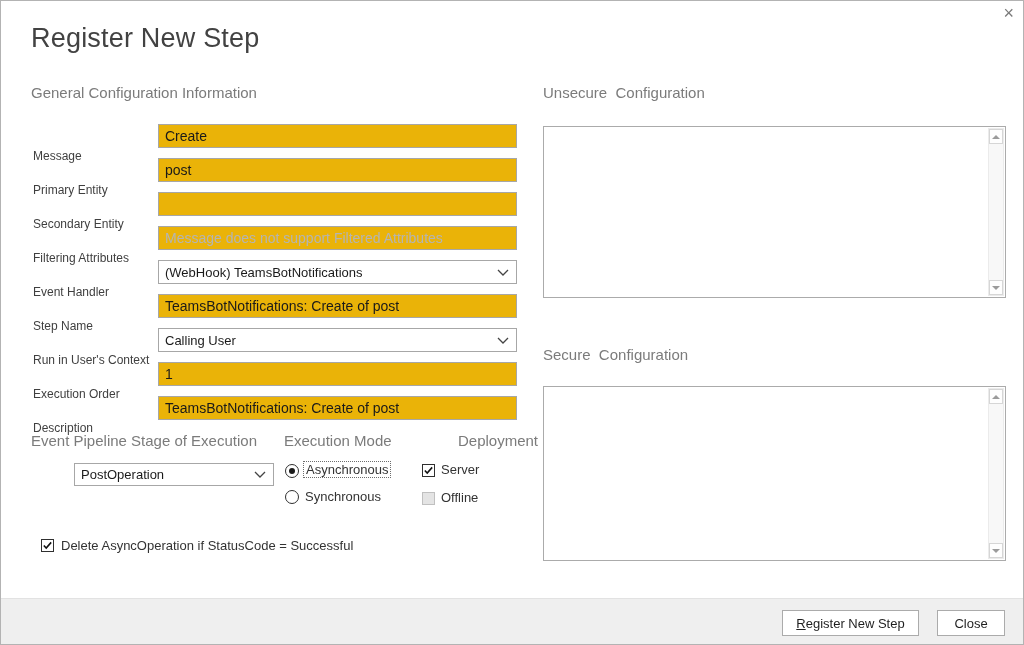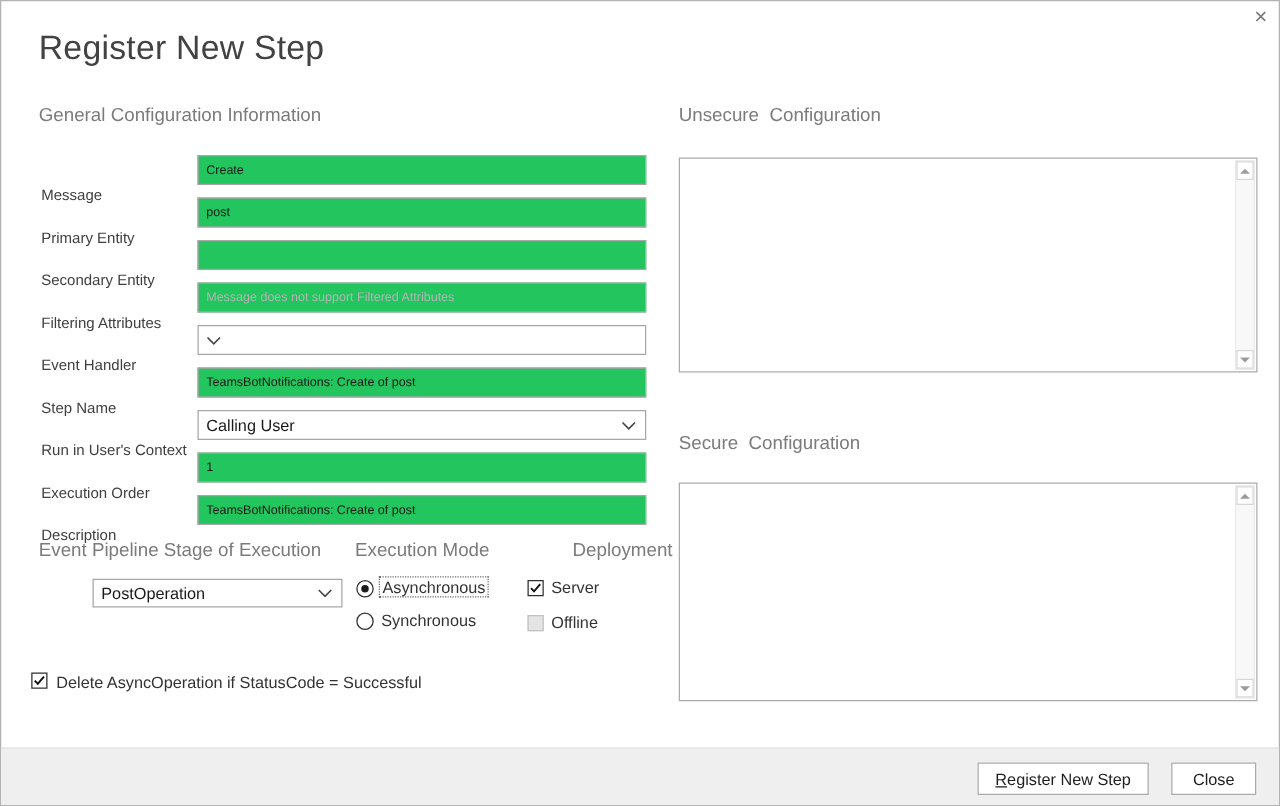--- a/index.html
+++ b/index.html
@@ -29,22 +29,22 @@
 
   
   .row { position:absolute; left:32px; width:484px; height:24px; }
   .row .lbl {
     position:absolute; left:0; top:0; line-height:24px;
     font-size:12px; color:#3f3f3f; white-space:pre;margin-top:20px;
   }
   .row .ctl { position:absolute; left:125px; top:0; width:359px; height:24px; }
 
   input.txt {
-    width:100%; height:100%; border:1px solid #a7a7a7; background:#22c55e;
-    padding:0 6px; font-size:10px; color:#1a1a1a;
+    width:100%; height:100%; border:1px solid #a7a7a7; background:#eab308;
+    padding:0 6px; font-size:14px; color:#1a1a1a;
     font-family:"Liberation Sans","DejaVu Sans",sans-serif; outline:none;
   }
   input.txt::placeholder { color:#b4b4b4; opacity:1; }
 
   .combo {
     width:100%; height:100%; border:1px solid #a7a7a7; background:#fff;
     display:flex; align-items:center; justify-content:space-between;
     padding:0 7px 0 6px; cursor:default;
   }
   .combo .cval { font-size:13px; color:#1a1a1a; white-space:pre; }
@@ -95,21 +95,21 @@
   .btn {
     position:absolute; height:26px; background:#fff; border:1px solid #ababab;
     font-size:13px; color:#1f1f1f; display:flex; align-items:center; justify-content:center;
     cursor:pointer; white-space:pre;
   }
   .btn .u { text-decoration:underline; }
   .btn-register { left:781px; top:609px; width:137px; }
   .btn-close { left:936px; top:609px; width:68px; }
 
   
-  .del-row { position:absolute; left:24px; top:537px; display:flex; align-items:flex-start; }
+  .del-row { position:absolute; left:40px; top:537px; display:flex; align-items:center; }
   .del-row .olbl { font-size:13px; color:#333; margin-left:7px; white-space:pre; }
 </style>
 </head>
 <body>
 
 <div class="dialog">
 
   <span class="close-x">×</span>
 
   <div class="title">Register New Step</div>
@@ -133,20 +133,21 @@
 
   <div class="row" style="top:225px;">
     <span class="lbl">Filtering Attributes</span>
     <div class="ctl"><input class="txt" type="text" placeholder="Message does not support Filtered Attributes" style=""></div>
   </div>
 
   <div class="row" style="top:259px;">
     <span class="lbl">Event Handler</span>
     <div class="ctl">
       <div class="combo">
+        <span class="cval">(WebHook) TeamsBotNotifications</span>
         <svg width="12" height="7" viewBox="0 0 12 7">
             <polyline points="1,1 6,6 11,1" fill="none" stroke="#444" stroke-width="1.3"></polyline>
           </svg>
       </div>
     </div>
   </div>
 
   <div class="row" style="top:293px;">
     <span class="lbl">Step Name</span>
     <div class="ctl"><input class="txt" type="text" value="TeamsBotNotifications: Create of post" style=""></div>

